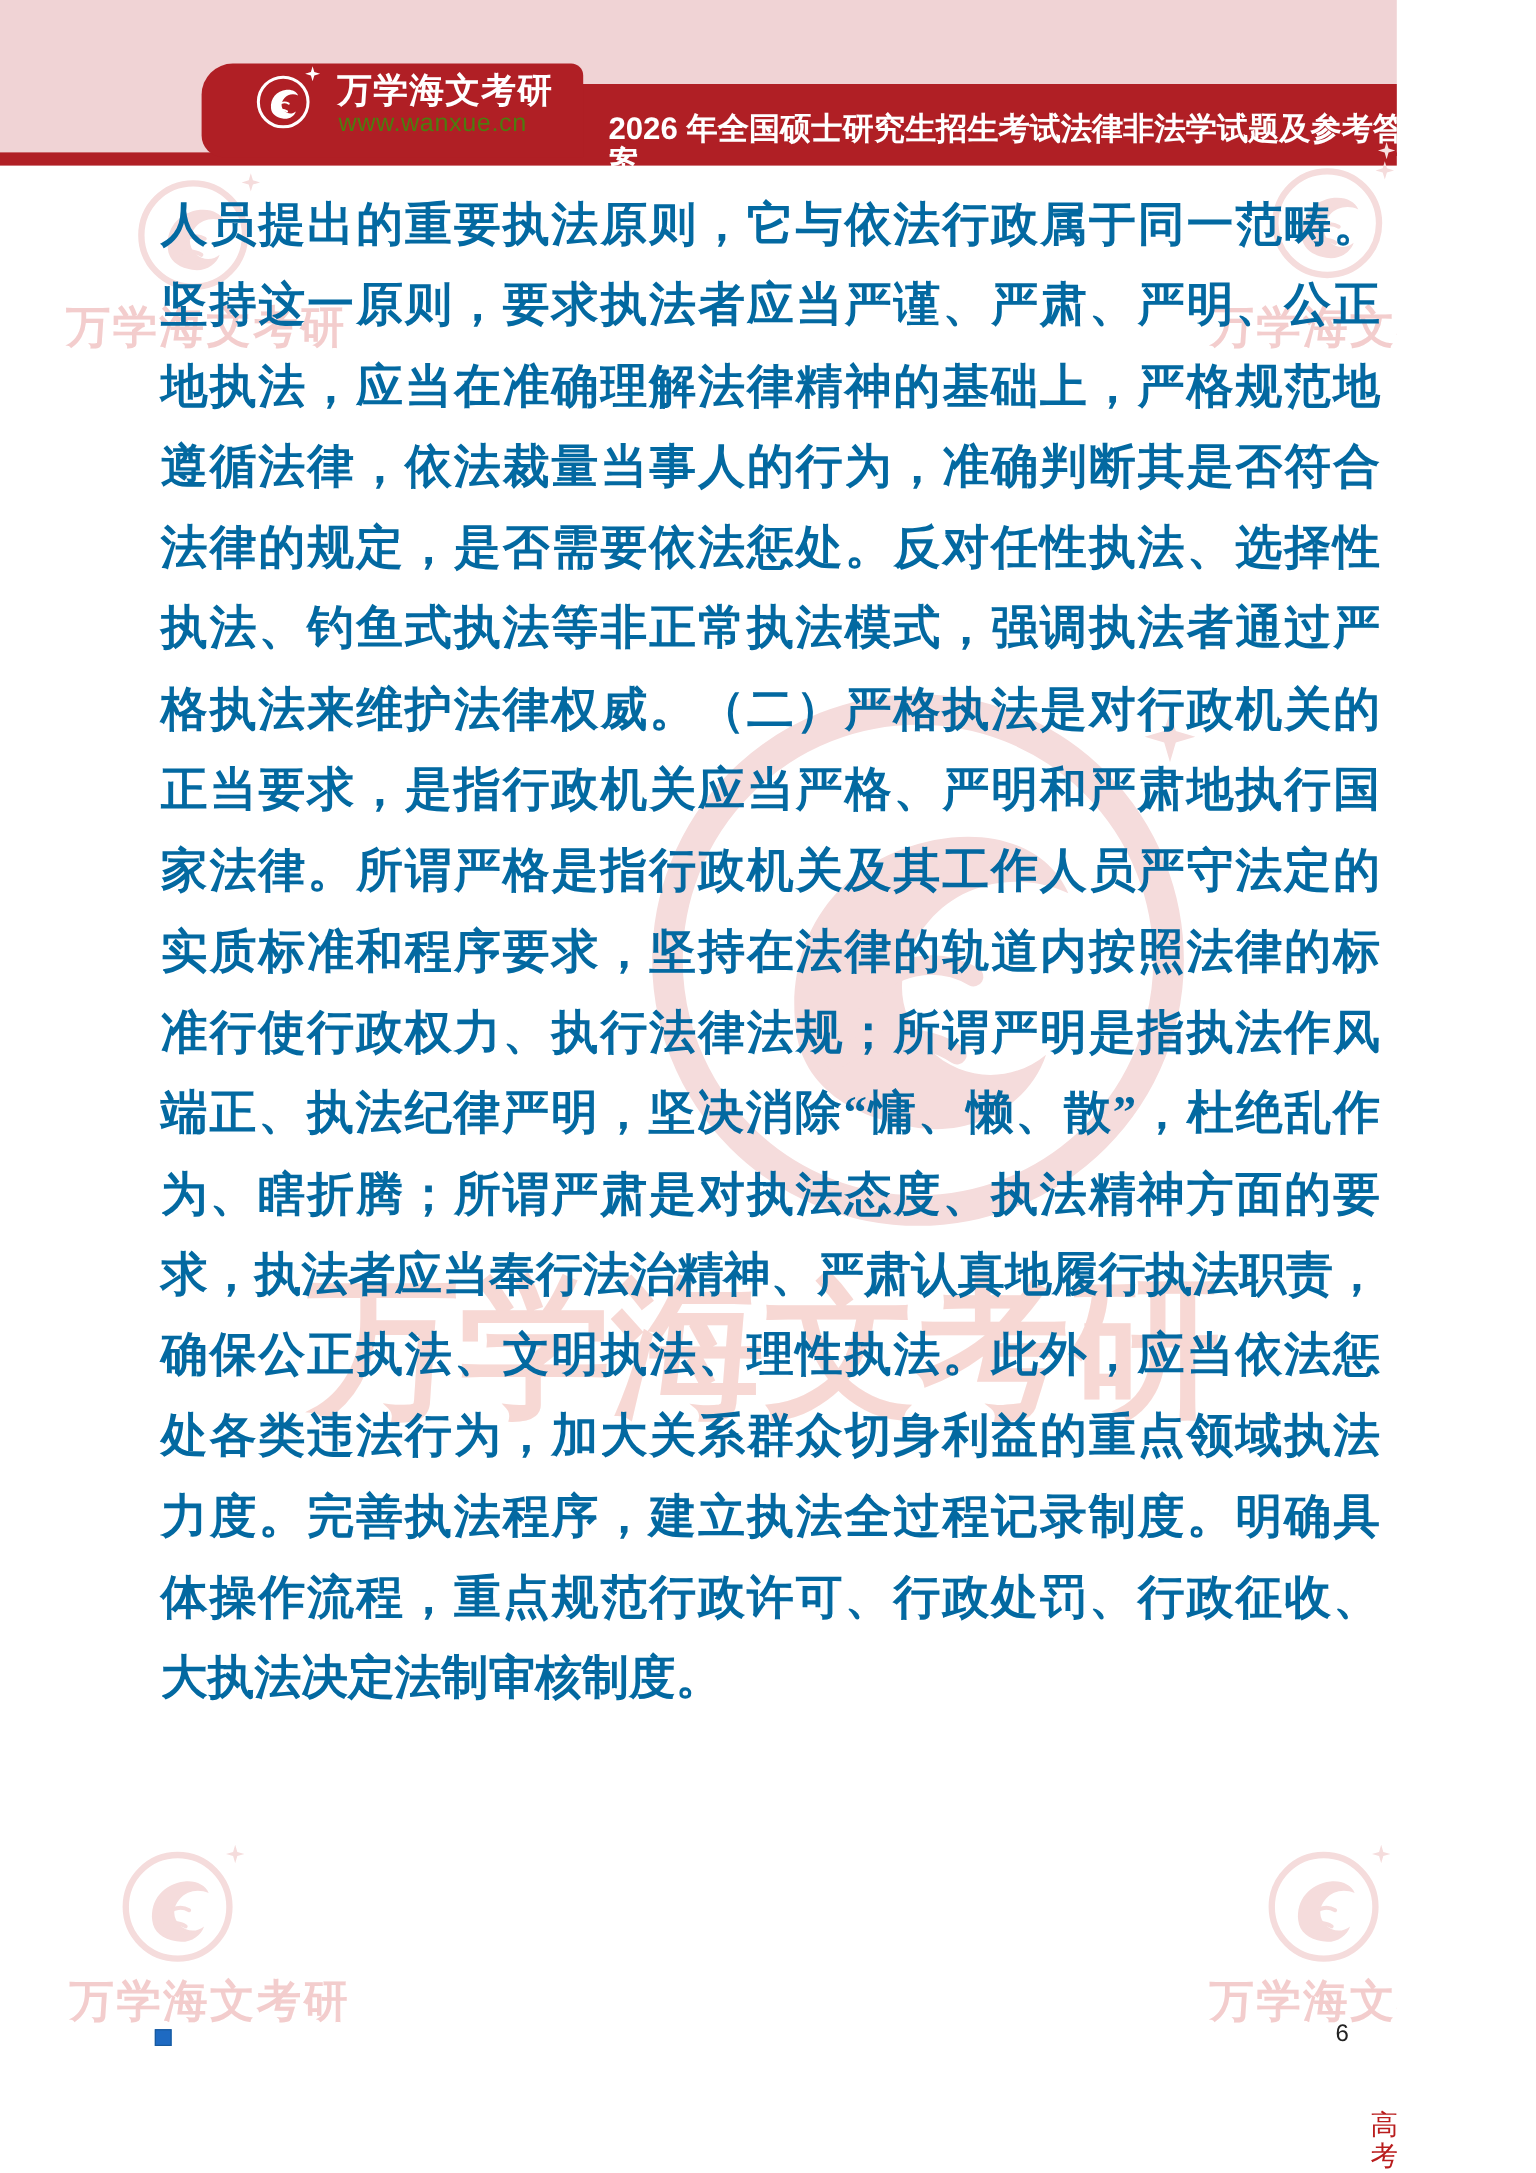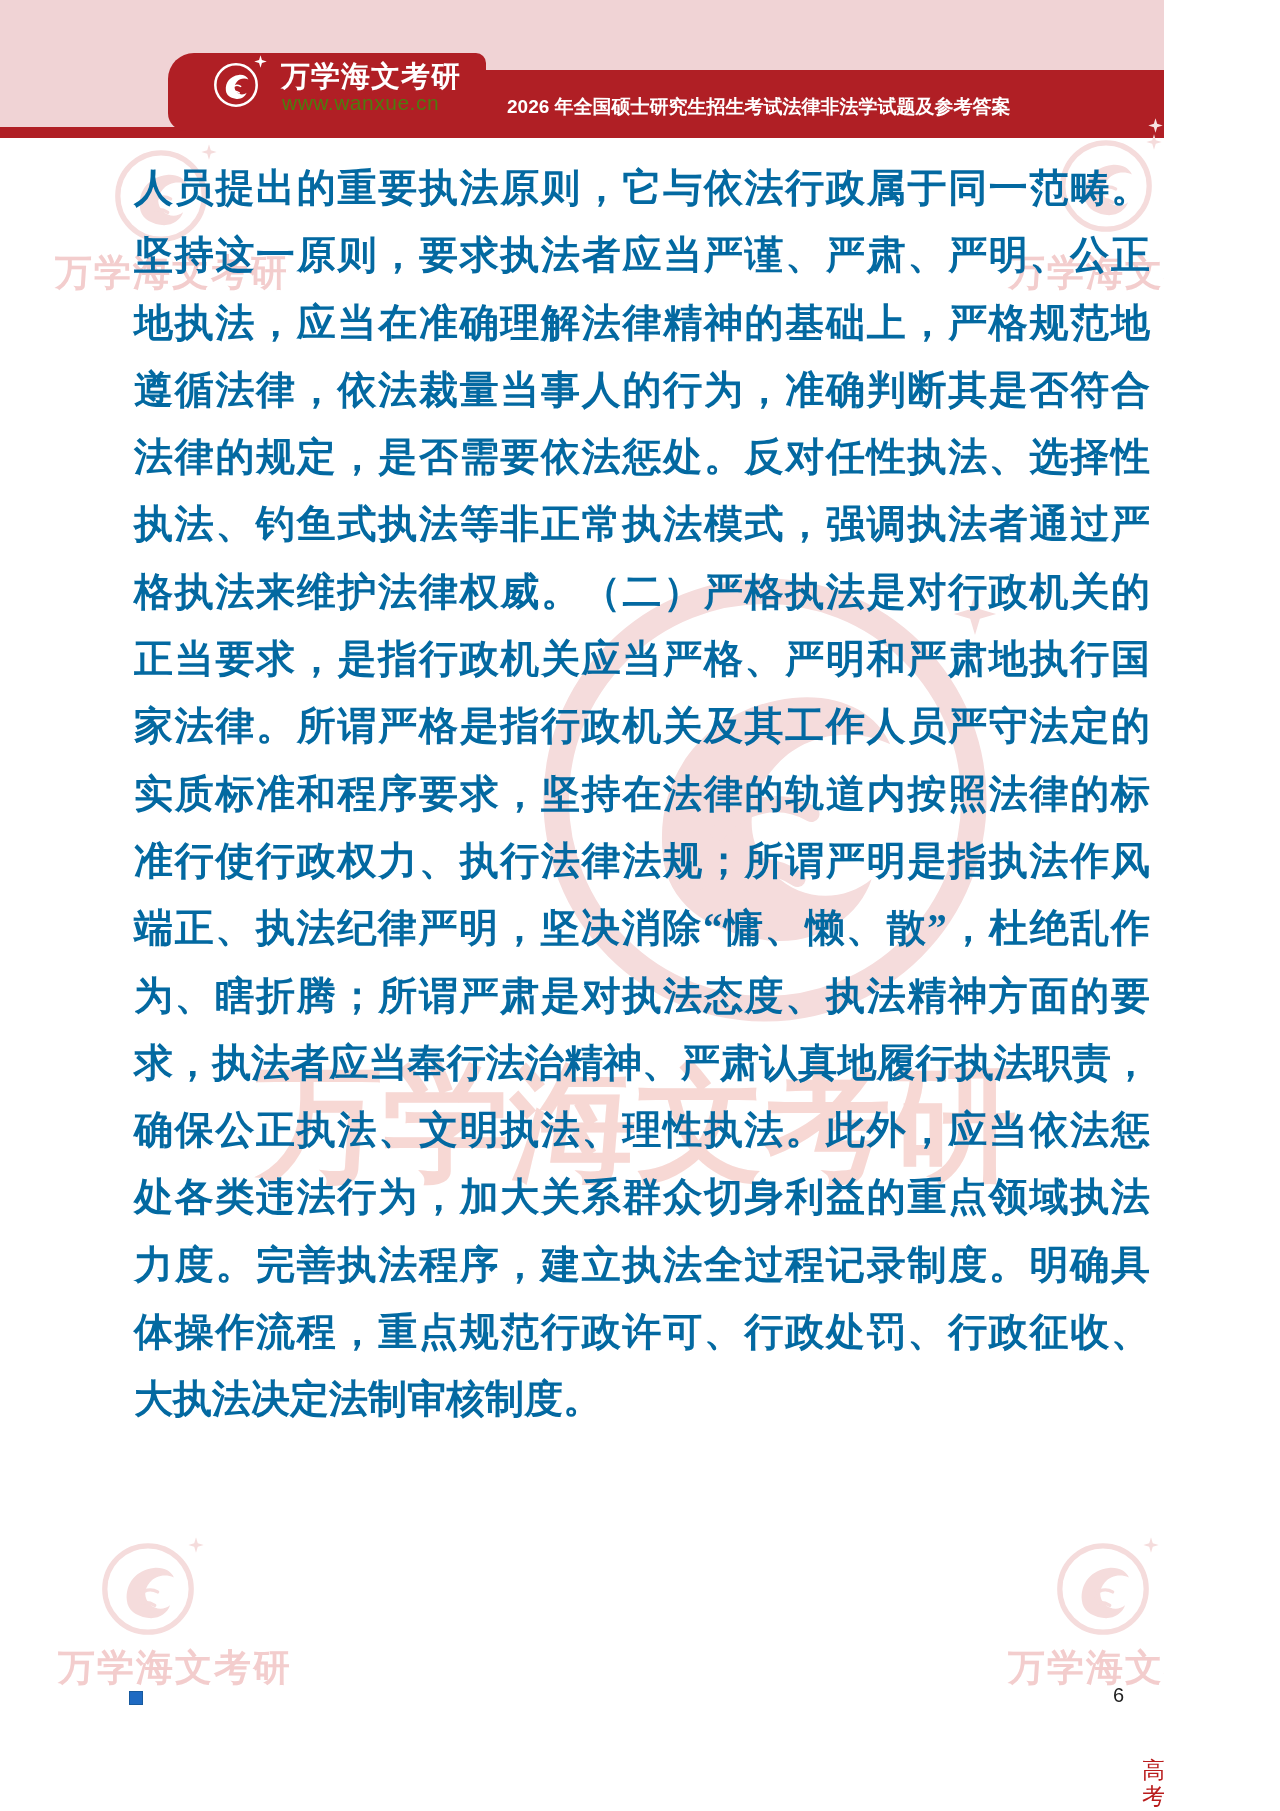--- a/index.html
+++ b/index.html
@@ -16,21 +16,21 @@
   .logo-ring{position:absolute;left:213px;top:62px;width:46px;height:46px;color:#ffffff;}
   .logo-sparkle{position:absolute;left:254px;top:55px;width:13px;height:13px;color:#ffffff;}
   .logo-title{position:absolute;left:281px;top:60px;width:210px;color:#ffffff;
               font-family:"Liberation Sans","DejaVu Sans",sans-serif;
               font-size:29px;font-weight:bold;letter-spacing:1px;line-height:32px;}
   .logo-url{position:absolute;left:282px;top:92px;color:#4d7c0f;
             font-family:"Liberation Sans","DejaVu Sans",sans-serif;
             font-size:21px;letter-spacing:0.5px;line-height:22px;}
   .banner-title{position:absolute;left:507px;top:93px;width:680px;color:#ffffff;
                 font-family:"Liberation Sans","DejaVu Sans",sans-serif;
-                font-size:19px;font-weight:bold;line-height:28px;}
+                font-size:26px;font-weight:bold;line-height:28px;}
   .strip-sparkle{position:absolute;left:1148px;top:118px;width:15px;height:15px;color:#f7e2e2;}
   
   .wm{position:absolute;color:#F5DCDC;}
   .wm-text{position:absolute;color:#F3CDCD;
            font-family:"Liberation Sans","DejaVu Sans",sans-serif;
            font-weight:bold;font-size:37px;letter-spacing:2px;line-height:40px;white-space:nowrap;}
   .wm-text-big{position:absolute;left:256px;top:1058px;color:#F7D8D4;
                font-family:"Liberation Sans","DejaVu Sans",sans-serif;
                font-weight:bold;font-size:127px;letter-spacing:0px;line-height:130px;white-space:nowrap;}
   

